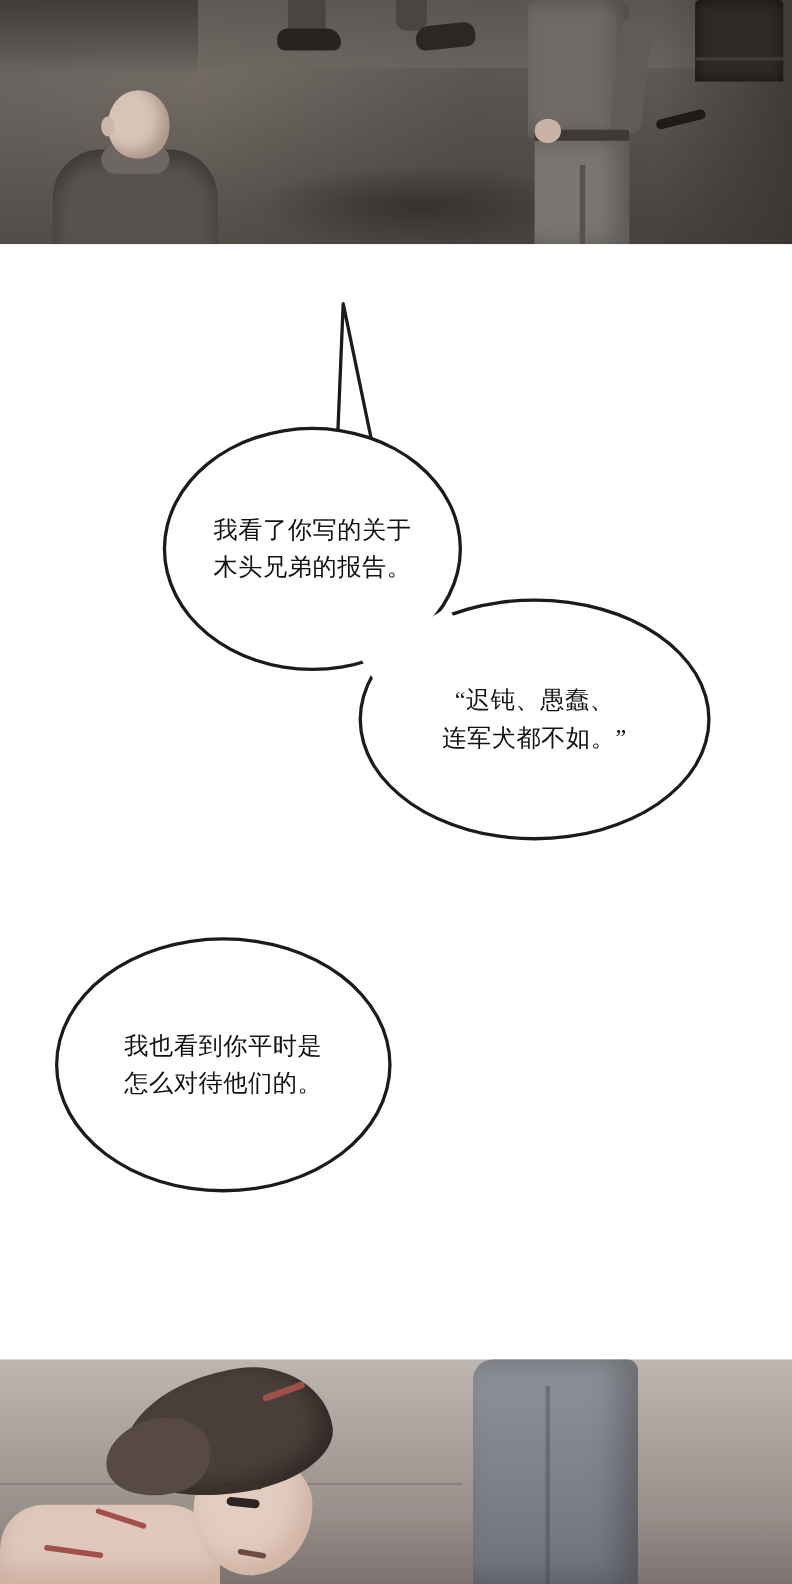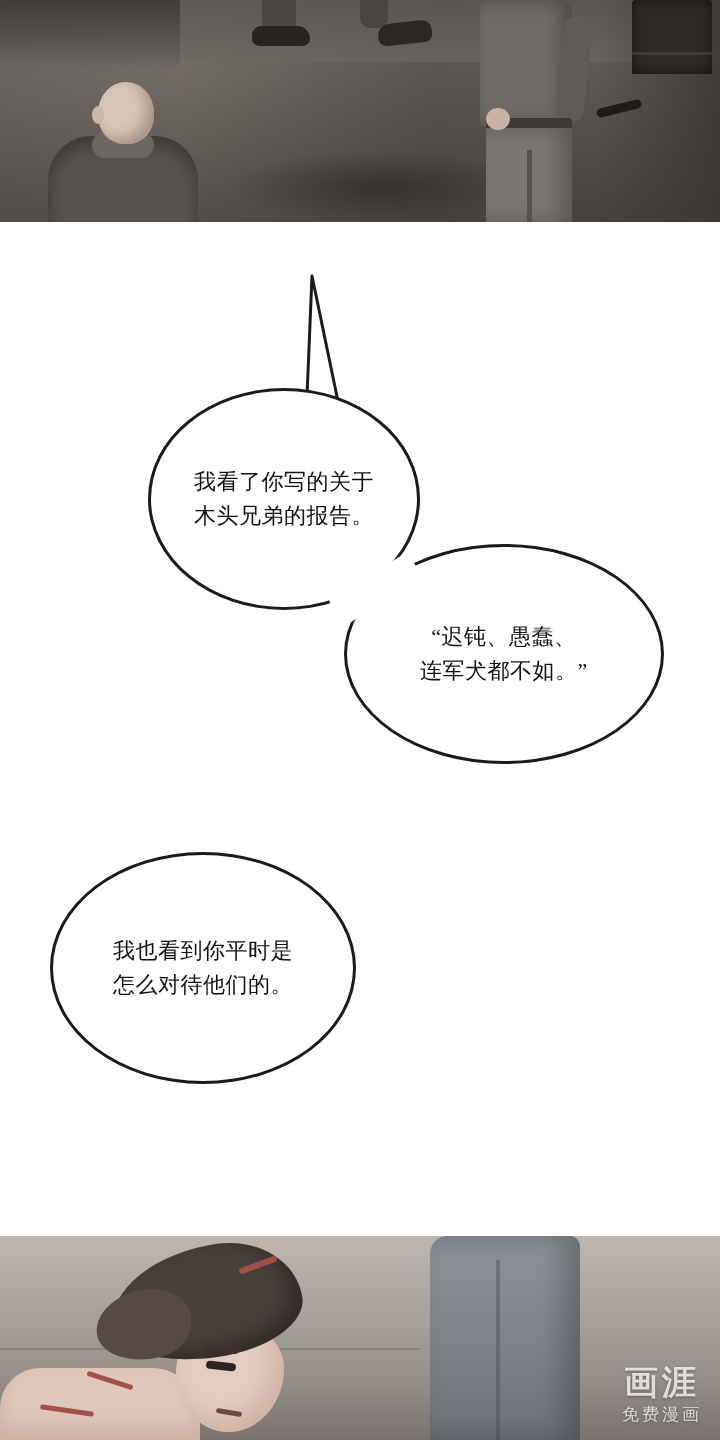--- a/index.html
+++ b/index.html
@@ -227,21 +227,21 @@
     white-space: pre-line;
     letter-spacing: .5px;
   }
   .bubble-1 {
     left: 148px;
     top: 166px;
     width: 272px;
     height: 222px;
   }
   .bubble-2 {
-    left: 344px;
+    left: 326px;
     top: 322px;
     width: 320px;
     height: 220px;
   }
   .bubble-3 {
     left: 50px;
     top: 630px;
     width: 306px;
     height: 232px;
     align-items: center;
@@ -466,24 +466,20 @@
       <div class="txt">我也看到你平时是
 怎么对待他们的。</div>
     </div>
 
   </div>
 
   <div class="panel-bot">
     <div class="ground"></div>
     <div class="wall-seam"></div>
 
-    <div class="watermark">
-      <div class="wm-main">画涯</div>
-      <div class="wm-sub">免费漫画</div>
-    </div>
 
   </div>
 
   <div class="bot-coat"></div>
   <div class="bot-coat-fold"></div>
   <div class="bot-shoulder"></div>
   <div class="bot-face"></div>
   <div class="bot-hair"></div>
   <div class="bot-hair2"></div>
   <div class="bot-brow"></div>

